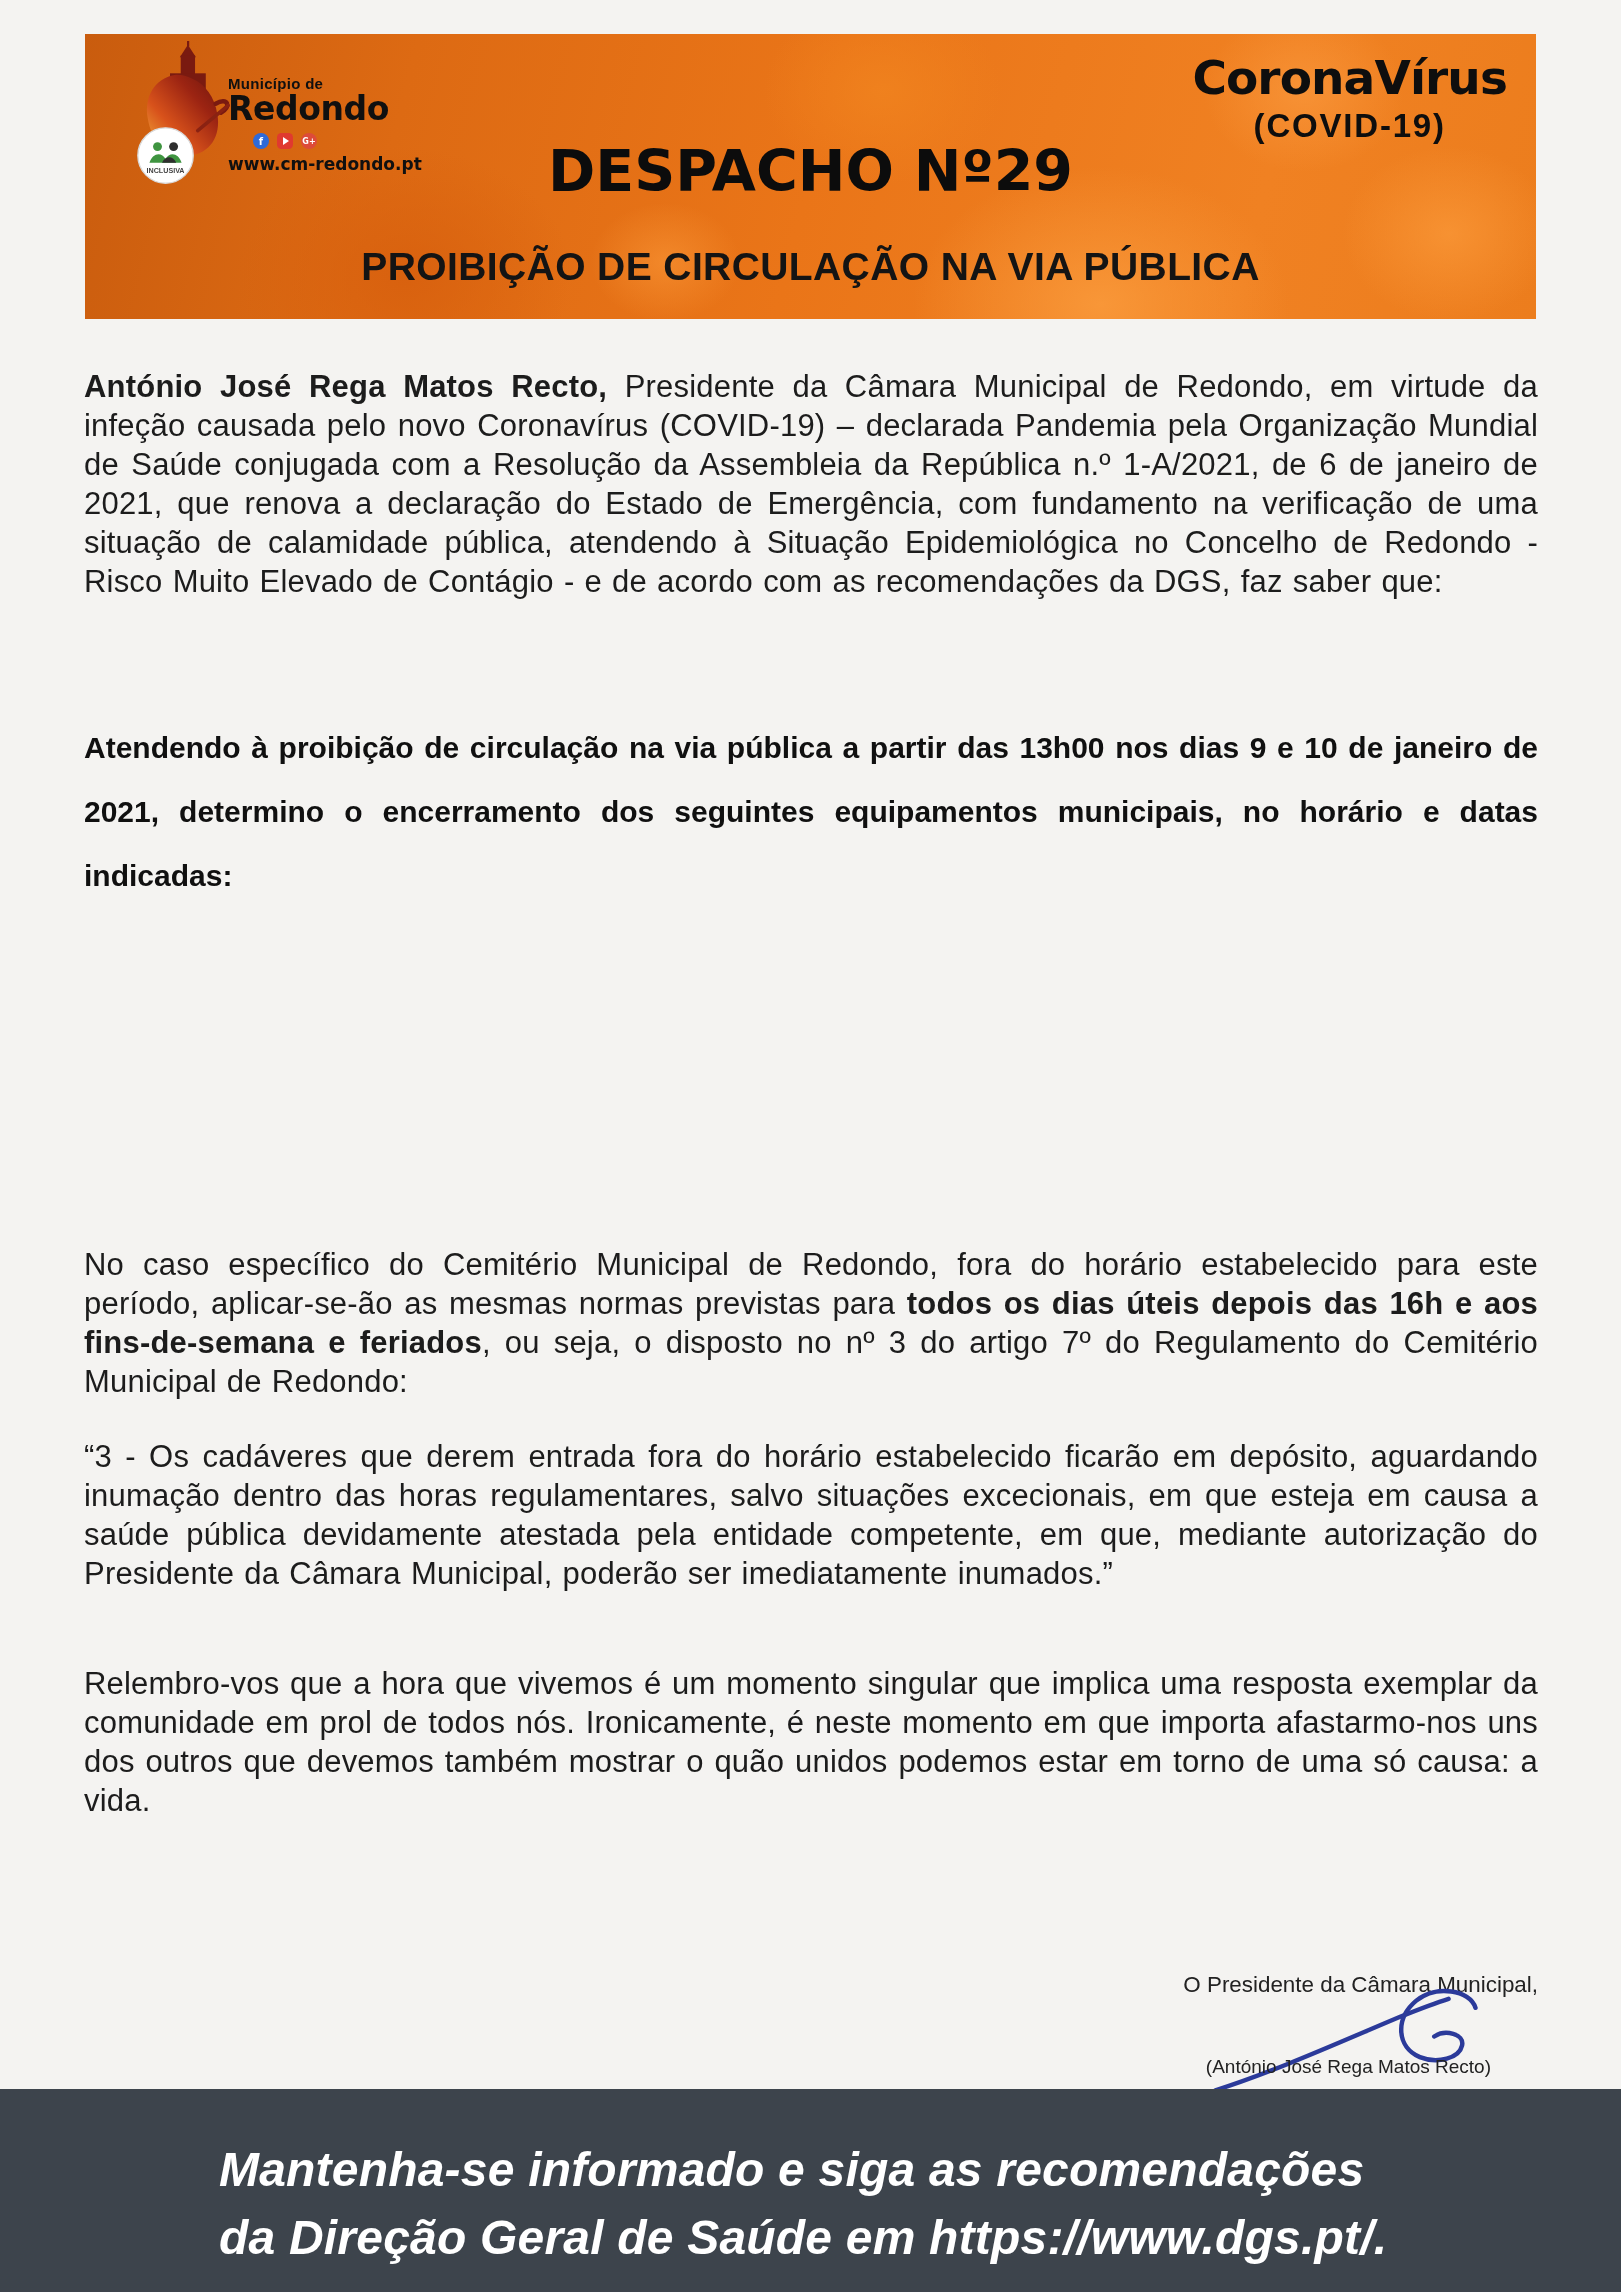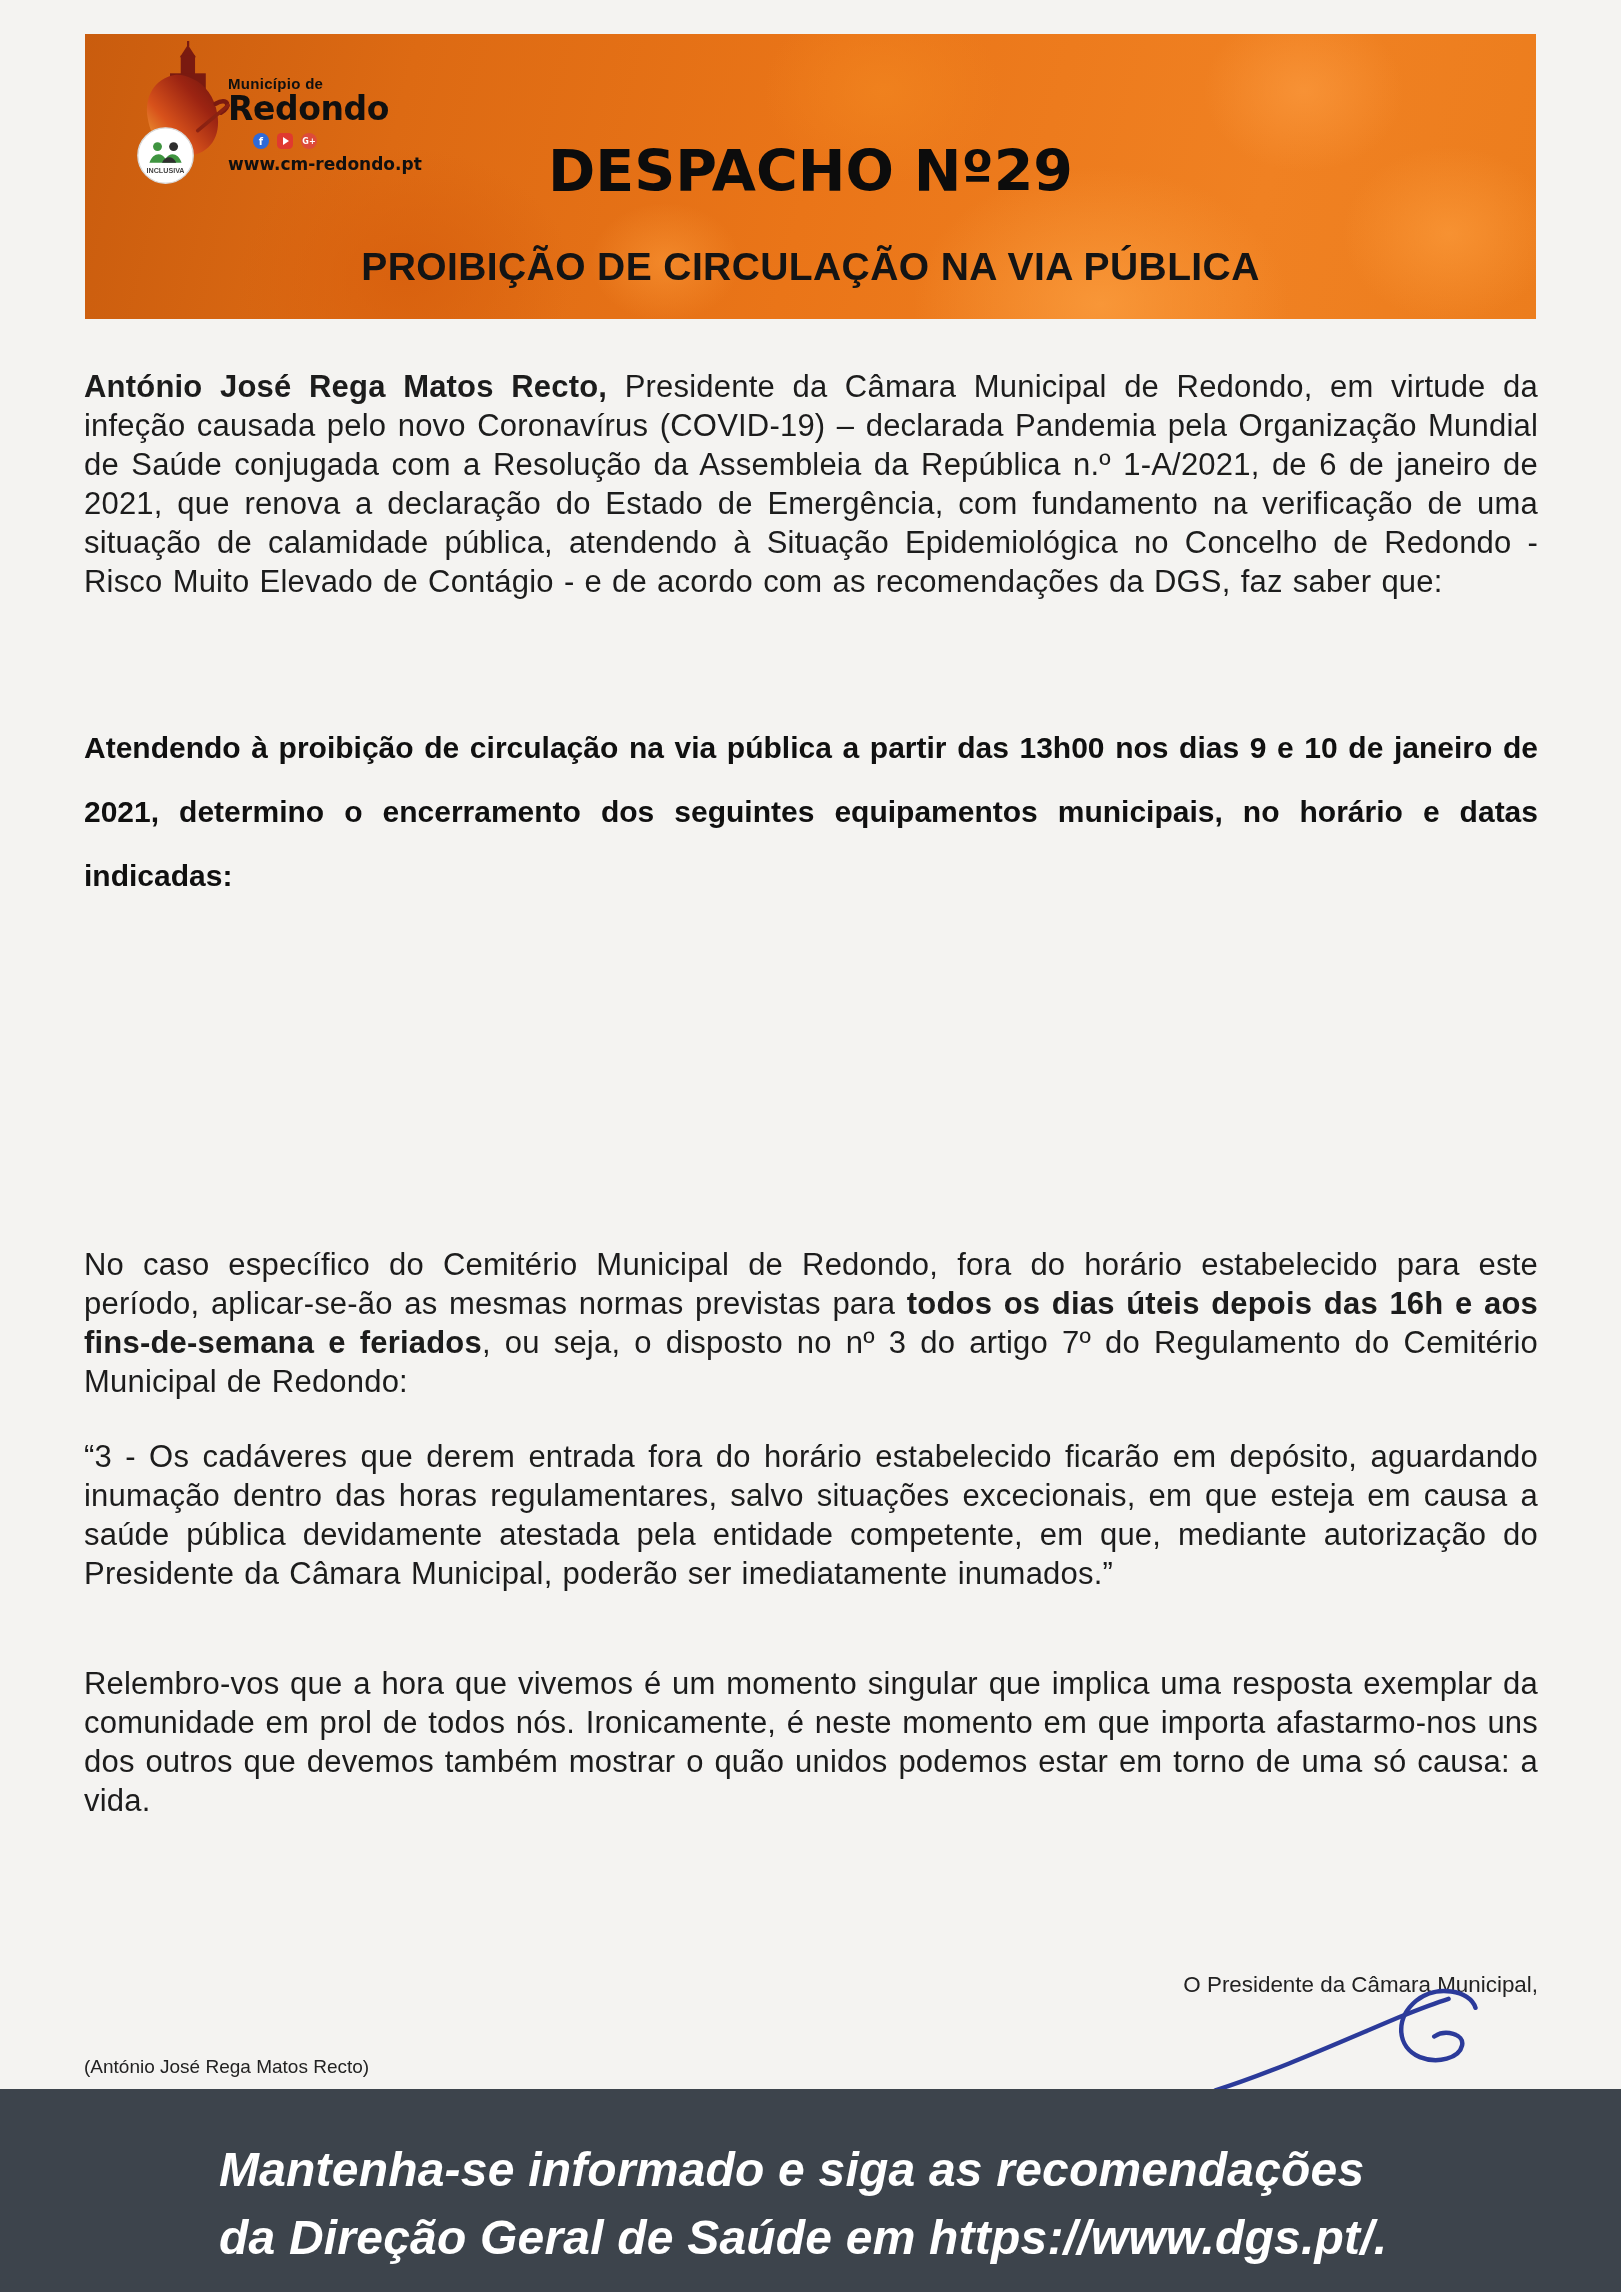--- a/index.html
+++ b/index.html
@@ -47,21 +47,21 @@
   .det{top:716px;font-weight:bold;font-size:30px;line-height:64px;text-align:justify;word-spacing:1.8px;color:#101010;}
   .closures{top:894px;font-weight:bold;font-size:30px;line-height:52px;color:#101010;}
   .p1{top:367px;}
   .cem{top:1245px;}
   .quote{top:1437px;}
   .closing{top:1664px;}
   
   .date-line{top:1915px;text-align:right;font-size:31px;color:#1c1c1c;}
   .role-line{top:1972px;text-align:right;font-size:22.4px;color:#222;}
   .sig{position:absolute;right:116px;top:1979px;width:296px;height:115px;}
-  .name-line{top:2056px;text-align:left;padding-right:47px;font-size:19px;color:#222;box-sizing:border-box;}
+  .name-line{top:2056px;text-align:right;padding-right:47px;font-size:19px;color:#222;box-sizing:border-box;}
   
   .footer{position:absolute;left:0;right:0;top:2089px;bottom:0;background:#3d444c;}
   .footer-text{padding:47px 0 0 219px;color:#ffffff;font-weight:bold;font-size:48px;line-height:68px;letter-spacing:0.2px;font-style:italic;}
 </style>
 </head>
 <body>
 
 <div class="page">
 
   <div class="banner">
@@ -105,20 +105,24 @@
           <div class="sicon fb">f</div>
           <div class="sicon yt">
               <span class="tri"></span>
             </div>
           <div class="sicon gp">G+</div>
         </div>
         <div class="site">www.cm-redondo.pt</div>
       </div>
     </div>
 
+    <div class="corona">
+      <div class="corona-title">CoronaVírus</div>
+      <div class="corona-sub">(COVID-19)</div>
+    </div>
 
     <div class="banner-title">DESPACHO Nº29</div>
     <div class="banner-subtitle">PROIBIÇÃO DE CIRCULAÇÃO NA VIA PÚBLICA</div>
   </div>
 
   <div class="blk para p1">
     <span class="b">António José Rega Matos Recto,</span><span> Presidente da Câmara Municipal de Redondo, em virtude da infeção causada pelo novo Coronavírus (COVID-19) – declarada Pandemia pela Organização Mundial de Saúde conjugada com a Resolução da Assembleia da República n.º 1-A/2021, de 6 de janeiro de 2021, que renova a declaração do Estado de Emergência, com fundamento na verificação de uma situação de calamidade pública, atendendo à Situação Epidemiológica no Concelho de Redondo - Risco Muito Elevado de Contágio - e de acordo com as recomendações da DGS, faz saber que:</span>
   </div>
 
   <div class="blk det">Atendendo à proibição de circulação na via pública a partir das 13h00 nos dias 9 e 10 de janeiro de 2021, determino o encerramento dos seguintes equipamentos municipais, no horário e datas indicadas:</div>

